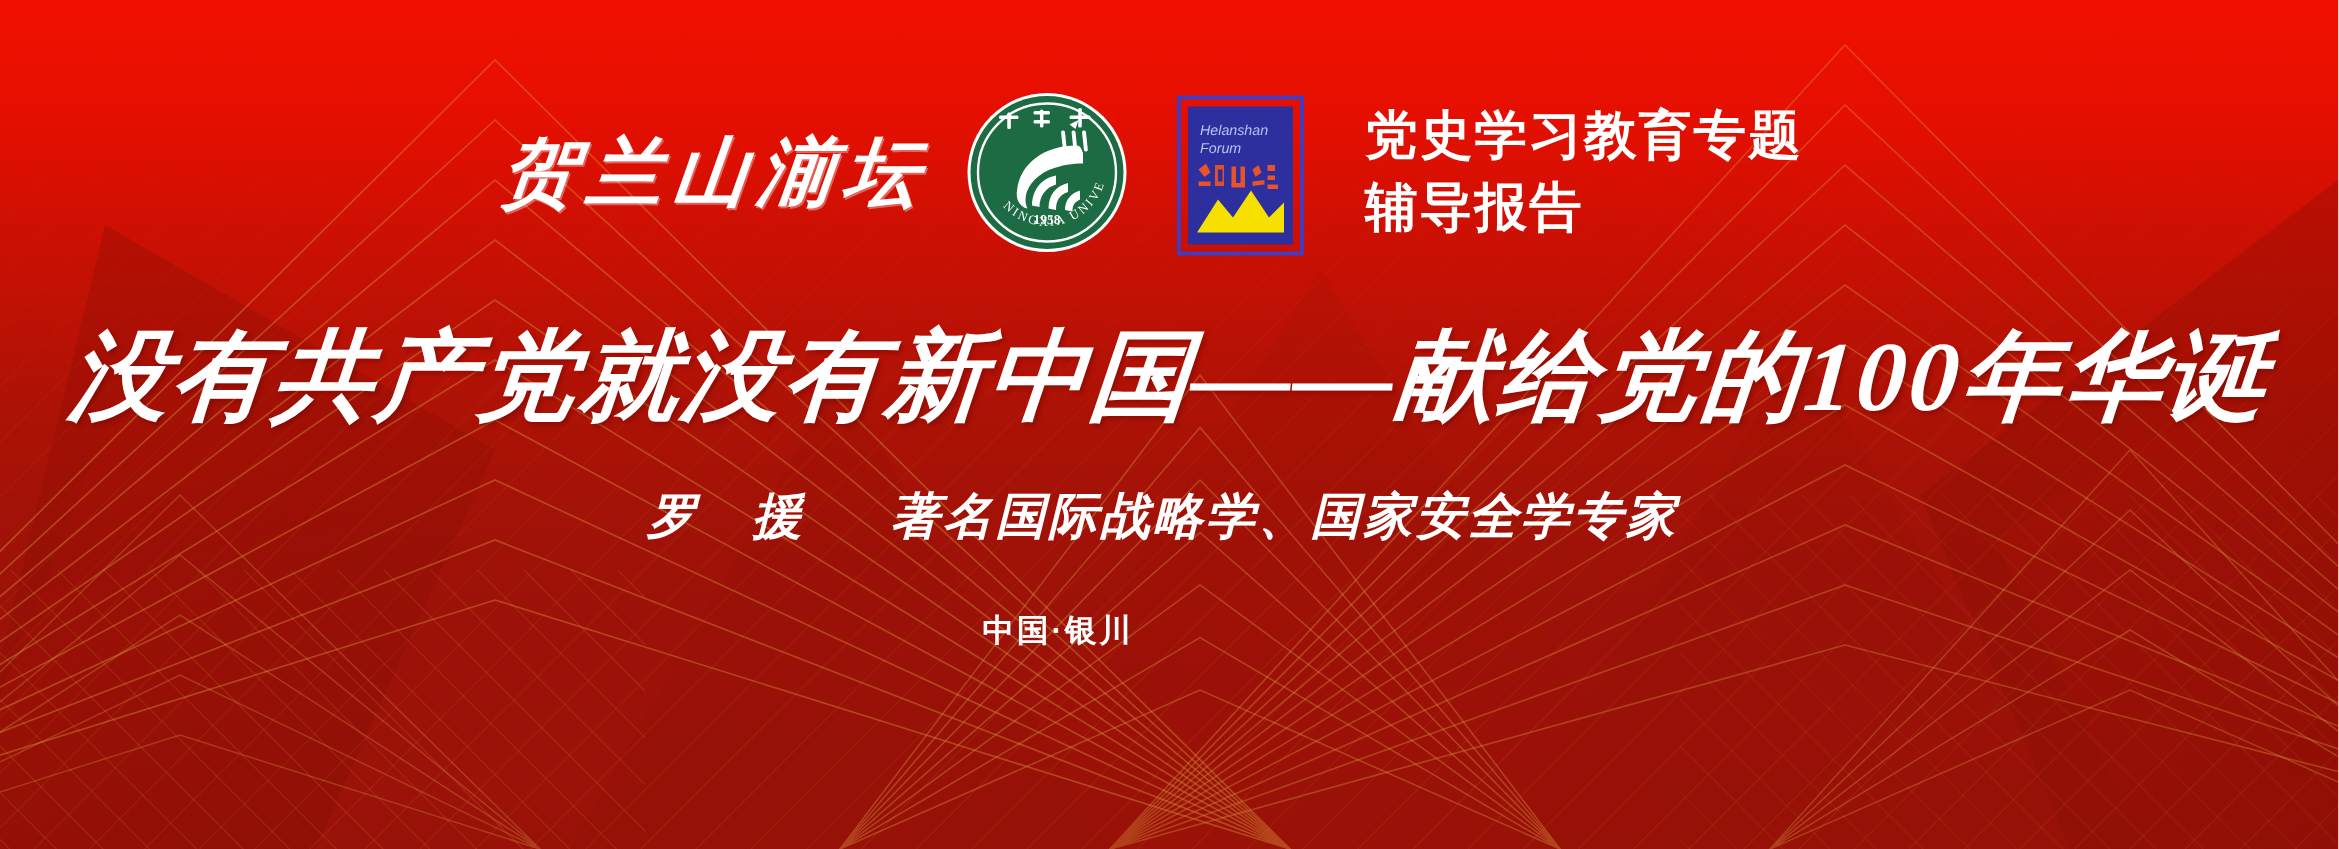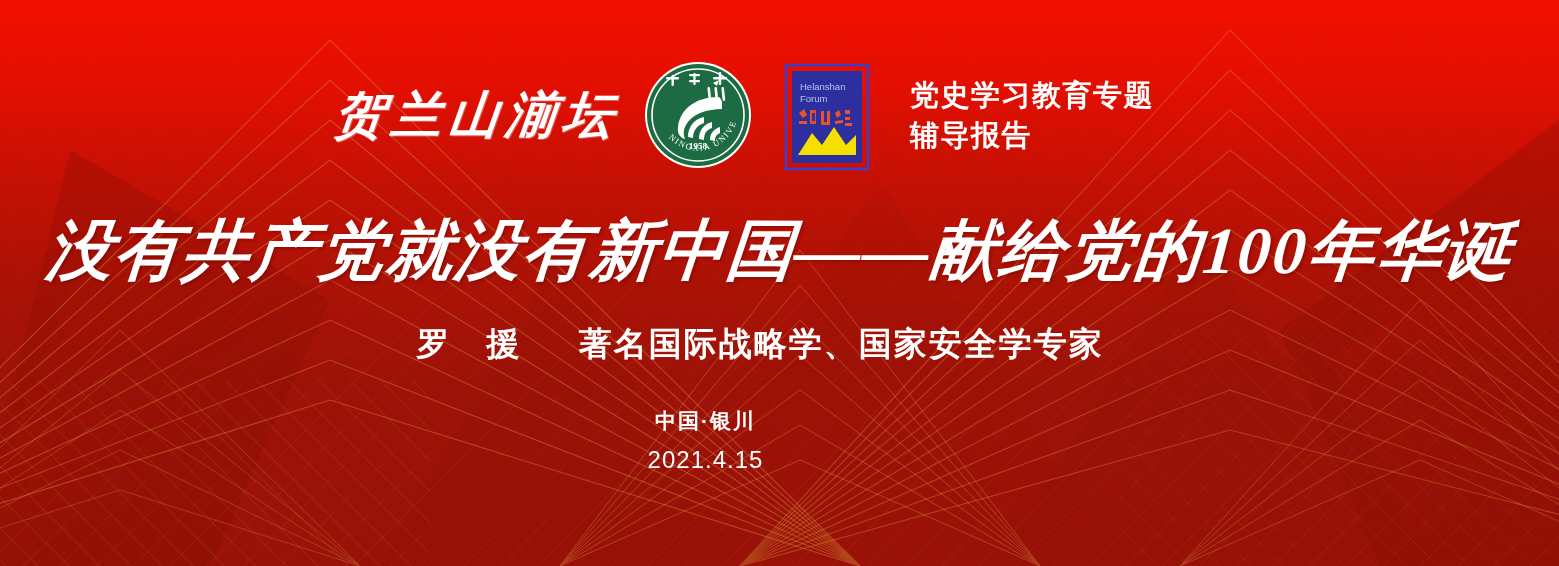--- a/index.html
+++ b/index.html
@@ -81,28 +81,29 @@
     flex:0 0 auto;
   }
   #uni-seal svg { display:block; width:108px; height:108px; }
 
   
   #book-logo {
     width:90px; height:105px;
     margin-left:30px;
     position:relative;
     flex:0 0 auto;
+    font-style:italic;
   }
   #book-logo svg { display:block; width:90px; height:108px; }
 
   
   #topic {
     margin-left:38px;
     color:#ffffff;
-    font-size:29px;
+    font-size:35px;
     font-weight:bold;
     line-height:1.38;
     letter-spacing:1.5px;
     white-space:nowrap;
   }
 
   
   #main-title {
     position:absolute;
     top:206px; left:0; width:1559px;
@@ -115,28 +116,29 @@
     font-style:italic;
     letter-spacing:2px;
     white-space:nowrap;
     transform:skewX(-5deg);
     text-shadow:2px 2px 3px rgba(90,5,0,.35);
   }
 
   
   #speaker-line {
     position:absolute;
-    top:322px; left:0; width:1520px;
+    top:322px; left:15px; width:1520px;
     text-align:center;
     z-index:5;
     color:#ffffff;
     font-size:33px;
     font-weight:bold;
     letter-spacing:2px;
     white-space:nowrap;
+    font-style:italic;
   }
   #speaker-name { letter-spacing:14px; }
   #speaker-title { margin-left:34px; }
 
   
   #footer {
     position:absolute;
     top:408px; left:0; width:1411px;
     text-align:center;
     z-index:5;
@@ -329,16 +331,15 @@
 
   <div id="main-title">没有共产党就没有新中国——献给党的100年华诞</div>
 
   <div id="speaker-line">
     <span id="speaker-name">罗 援</span>
     <span id="speaker-title">著名国际战略学、国家安全学专家</span>
   </div>
 
   <div id="footer">
     <div id="venue">中国·银川</div>
-    <div id="event-date">2021.4.15</div>
   </div>
 
 </div>
 
 </body></html>

